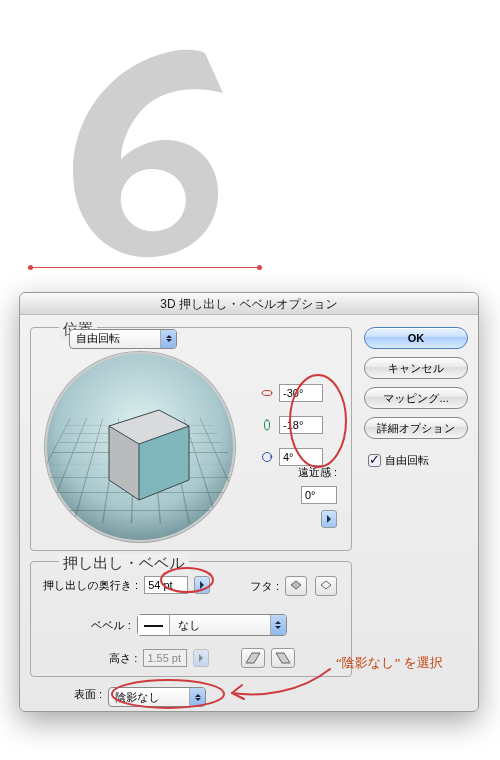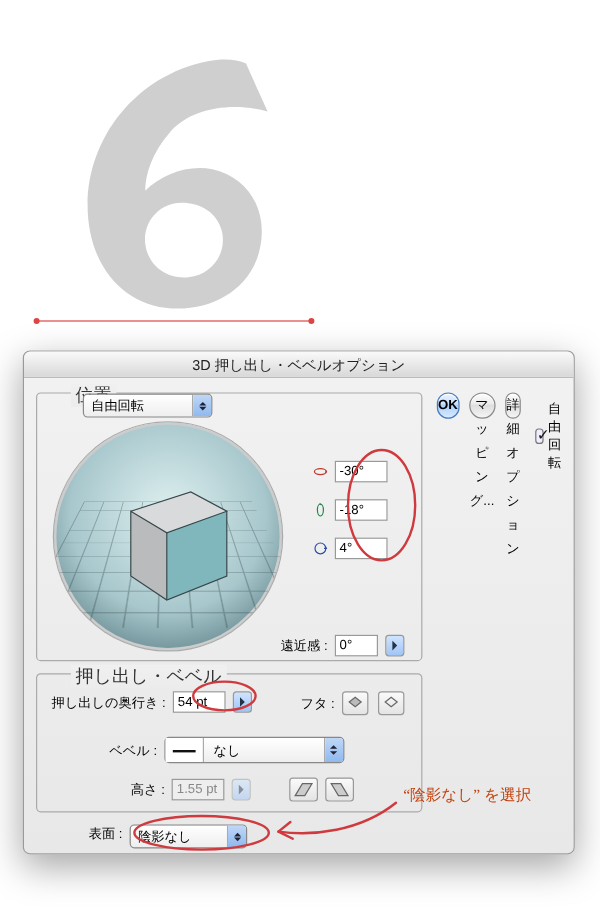--- a/index.html
+++ b/index.html
@@ -21,21 +21,21 @@
     border-radius: 6px 6px 0 0; color:#222; }
 
   
   .grp { position:absolute; border:1px solid #aaa; border-radius:4px; background:transparent; }
   .grp > .lgd { position:absolute; top:-8px; left:8px; background:linear-gradient(#f0f0f0,#ececec); padding:0 4px; font-size:15px; color:#333;margin-left:20px; }
 
   .grp.pos { top:34px; left:10px; width:322px; height:224px; }
   .grp.ext { top:268px; left:10px; width:322px; height:116px; }
 
   
-  .btncol { position:absolute; top:34px; right:10px; width:104px; display:flex; flex-direction:row; gap:8px; }
+  .btncol { position:absolute; top:34px; right:10px; width:104px; display:flex; flex-direction:column; gap:8px; }
   .aquabtn { height:22px; border:1px solid #888; border-radius:11px;
     background: linear-gradient(#fdfdfd,#eaeaea 45%,#dcdcdc 46%,#f5f5f5);
     font-size:11px; text-align:center; line-height:20px; cursor:default;
     box-shadow: inset 0 1px 0 #fff; }
   .aquabtn.def { border-color:#4a7dc0; background: linear-gradient(#eaf3ff,#c9e0ff 45%,#a9cdfb 46%,#d8ebff); font-weight:bold; }
   .prevrow { display:flex; align-items:center; gap:4px; font-size:11px; margin-top:6px; padding-left:4px;}
   .chk { width:13px; height:13px; border:1px solid #777; border-radius:3px; background:#eef; position:relative; }
   .chk::after { content:"✓"; position:absolute; top:-3px; left:0; font-size:13px; color:#111; }
 
   
@@ -62,21 +62,21 @@
     background: radial-gradient(circle at 50% 40%, #dff0f0 0%, #a7c7cc 55%, #6d8f95 80%, #394a4d 100%);
     box-shadow: inset 0 0 0 2px #ccc, 0 0 0 1px #aaa; overflow:hidden; }
   .grid3d { position:absolute; inset:0;
     background:
       linear-gradient(#2a3f42 1px, transparent 1px) 0 0/100% 22px,
       linear-gradient(90deg,#2a3f42 1px, transparent 1px) 0 0/22px 100%;
     opacity:.35; transform: perspective(260px) rotateX(55deg); transform-origin:50% 60%; }
   .cube { position:absolute; top:44px; left:44px; width:110px; height:110px; }
 
   
-  .persp { position:absolute; bottom:3px; right:14px; display:flex; align-items:center; gap:6px; font-size:11px; }
+  .persp { position:absolute; bottom:22px; right:14px; display:flex; align-items:flex-end; gap:6px; font-size:11px;flex-direction:column; }
 
   
   .extrow { display:flex; align-items:center; gap:6px; font-size:11px; }
   .extrow.r1 { position:absolute; top:14px; left:12px; }
   .extrow.cap { position:absolute; top:14px; right:14px; }
   .capsw { width:22px; height:20px; border:1px solid #999; border-radius:3px; background:linear-gradient(#fafafa,#e4e4e4); display:flex; align-items:center; justify-content:center; }
   .capsw + .capsw { margin-left:2px; }
   .extrow.r2 { position:absolute; top:52px; left:60px; }
   .bevelsel { display:inline-flex; align-items:center; height:22px; border:1px solid #888; border-radius:4px; background:linear-gradient(#fff,#eee); }
   .bevelsel .sw { width:32px; height:100%; border-right:1px solid #aaa; background:#fff; position:relative; }
@@ -110,20 +110,21 @@
     <path fill="#cfcfcf" d="M150 8 L168 48 C140 40 104 44 86 66 C72 82 66 100 66 114 C80 100 102 92 122 96 C150 102 168 128 162 160 C156 194 124 214 88 212 C48 210 18 176 18 126 C18 70 58 18 118 6 C130 4 142 4 150 8 Z M96 124 C78 124 64 140 66 158 C68 176 84 188 102 186 C122 184 134 166 130 148 C126 132 112 124 96 124 Z"></path>
   </svg>
   <div class="redline"></div>
 </div>
 
 <div class="dialog">
   <div class="titlebar">3D 押し出し・ベベルオプション</div>
 
   <div class="btncol">
     <div class="aquabtn def">OK</div>
+    <div class="aquabtn">キャンセル</div>
     <div class="aquabtn">マッピング...</div>
     <div class="aquabtn">詳細オプション</div>
     <div class="prevrow">
       <span class="chk"></span>
       <span>自由回転</span>
     </div>
   </div>
 
   <div class="grp pos">
     <span class="lgd">位置</span>

